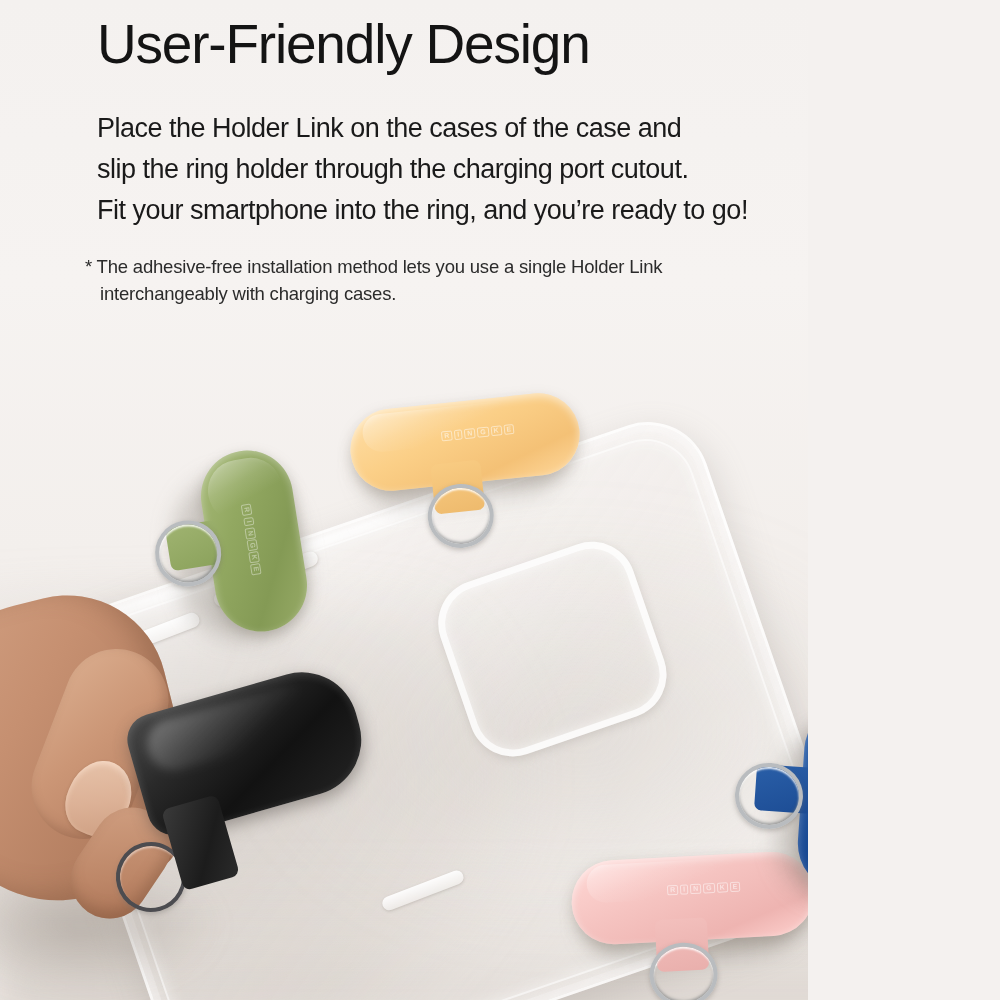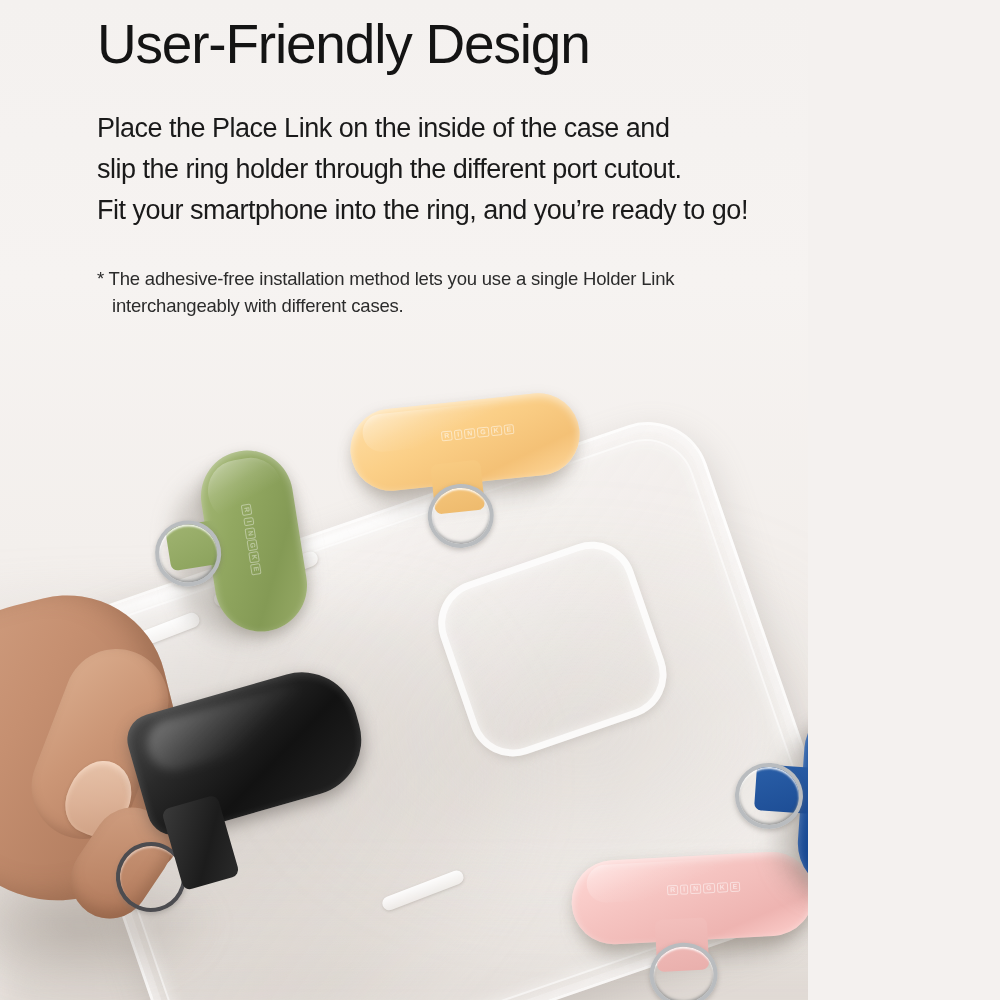--- a/index.html
+++ b/index.html
@@ -59,21 +59,21 @@
   .body-line {
     font-size: 27px;
     line-height: 41px;
     font-weight: 400;
     letter-spacing: -0.5px;
     color: #1a1a1a;
     white-space: nowrap;
   }
 
   .footnote {
-    margin: 12px;
+    margin: 0;
     padding-top: 22px;
     position: relative;
     left: -12px;
   }
   .footnote-line {
     font-size: 18.5px;
     line-height: 27px;
     font-weight: 400;
     letter-spacing: -0.2px;
     color: #2b2b2b;
@@ -514,25 +514,25 @@
       <div class="ring"></div>
     </div>
 
   </div>
 
   <div class="text-block">
 
     <h1 class="headline-light">User-Friendly Design</h1>
 
     <div class="body-copy">
-      <div class="body-line">Place the Place Link on the inside of the case and</div>
-      <div class="body-line">slip the ring holder through the different port cutout.</div>
+      <div class="body-line">Place the Holder Link on the cases of the case and</div>
+      <div class="body-line">slip the ring holder through the charging port cutout.</div>
       <div class="body-line">Fit your smartphone into the ring, and you’re ready to go!</div>
     </div>
 
     <div class="footnote">
       <div class="footnote-line"><span>*</span> <span>The adhesive-free installation method lets you use a single Holder Link</span></div>
-      <div class="footnote-line indent">interchangeably with different cases.</div>
+      <div class="footnote-line indent">interchangeably with charging cases.</div>
     </div>
 
   </div>
 
 </div>
 
 </body></html>

